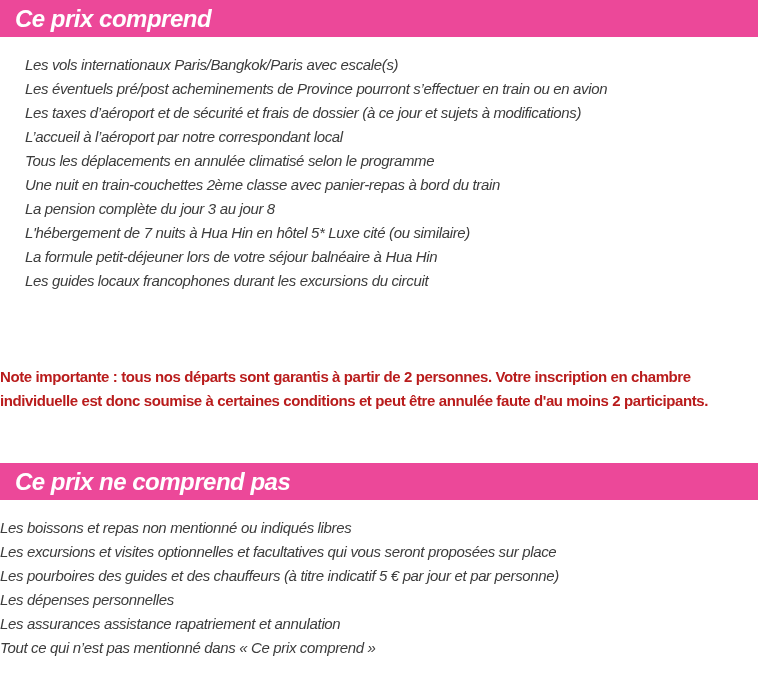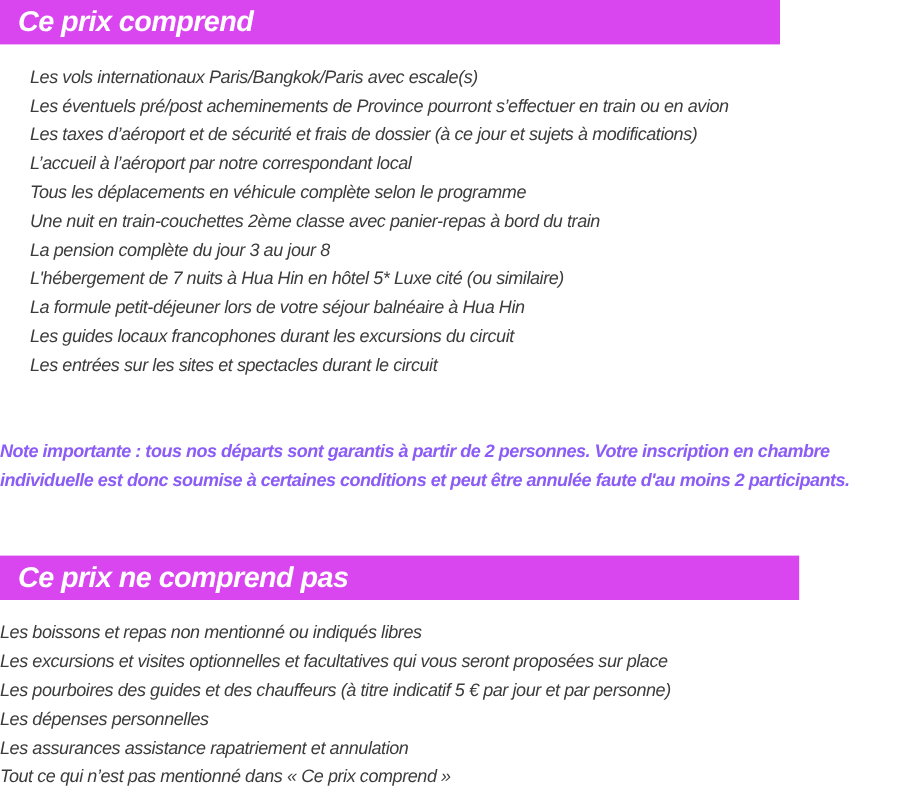--- a/index.html
+++ b/index.html
@@ -1,45 +1,44 @@
 <!DOCTYPE html>
 <html><head>
 <meta charset="utf-8">
 <style>
   html, body { margin: 0; padding: 0; background: #ffffff; }
   body { width: 758px; height: 676px; position: relative; overflow: hidden;
          font-family: "Liberation Sans", "DejaVu Sans", sans-serif; color: #3a3a3a; }
-  .band { position: absolute; left: 0; width: 650px; height: 37px; background: #d946ef; }
+  .band { position: absolute; left: 0; width: 758px; height: 37px; background: #ec4899; }
   .band .title { position: absolute; left: 15px; top: 2px; font-size: 24px; font-style: italic;
                  font-weight: bold; color: #ffffff; letter-spacing: -0.5px; line-height: 33px; }
   .list { position: absolute; left: 0; margin: 0; padding: 0; list-style: none; }
   .list li { font-size: 15px; font-style: italic; line-height: 24px; height: 24px; white-space: nowrap;
              letter-spacing: -0.35px; color: #3c3c3c; }
-  .note { position: absolute; left: 0; top: 365px; width: 740px; font-size: 15px; font-style: italic;
-          font-weight: bold; line-height: 24px; color: #8b5cf6; letter-spacing: -0.4px; }
+  .note { position: absolute; left: 0; top: 365px; width: 740px; font-size: 15px; 
+          font-weight: bold; line-height: 24px; color: #b91c1c; letter-spacing: -0.4px; }
 </style>
 </head>
 <body>
 
 <div class="band" style="top:0;">
   <span class="title">Ce prix comprend</span>
 </div>
 
 <ul class="list" style="top:53px;padding-left:25px;">
   <li>Les vols internationaux Paris/Bangkok/Paris avec escale(s)</li>
   <li>Les éventuels pré/post acheminements de Province pourront s’effectuer en train ou en avion</li>
   <li>Les taxes d’aéroport et de sécurité et frais de dossier (à ce jour et sujets à modifications)</li>
   <li>L’accueil à l’aéroport par notre correspondant local</li>
-  <li>Tous les déplacements en véhicule complète selon le programme</li>
+  <li>Tous les déplacements en annulée climatisé selon le programme</li>
   <li>Une nuit en train-couchettes 2ème classe avec panier-repas à bord du train</li>
   <li>La pension complète du jour 3 au jour 8</li>
   <li>L'hébergement de 7 nuits à Hua Hin en hôtel 5* Luxe cité (ou similaire)</li>
   <li>La formule petit-déjeuner lors de votre séjour balnéaire à Hua Hin</li>
   <li>Les guides locaux francophones durant les excursions du circuit</li>
-  <li>Les entrées sur les sites et spectacles durant le circuit</li>
 </ul>
 
 <div class="note"> Note importante : tous nos départs sont garantis à partir de 2 personnes. Votre inscription en chambre individuelle est donc soumise à certaines conditions et peut être annulée faute d'au moins 2 participants.</div>
 
 <div class="band" style="top:463px;padding-left:16px;">
   <span class="title">Ce prix ne comprend pas</span>
 </div>
 
 <ul class="list" style="top:516px;">
   <li>Les boissons et repas non mentionné ou indiqués libres</li>

